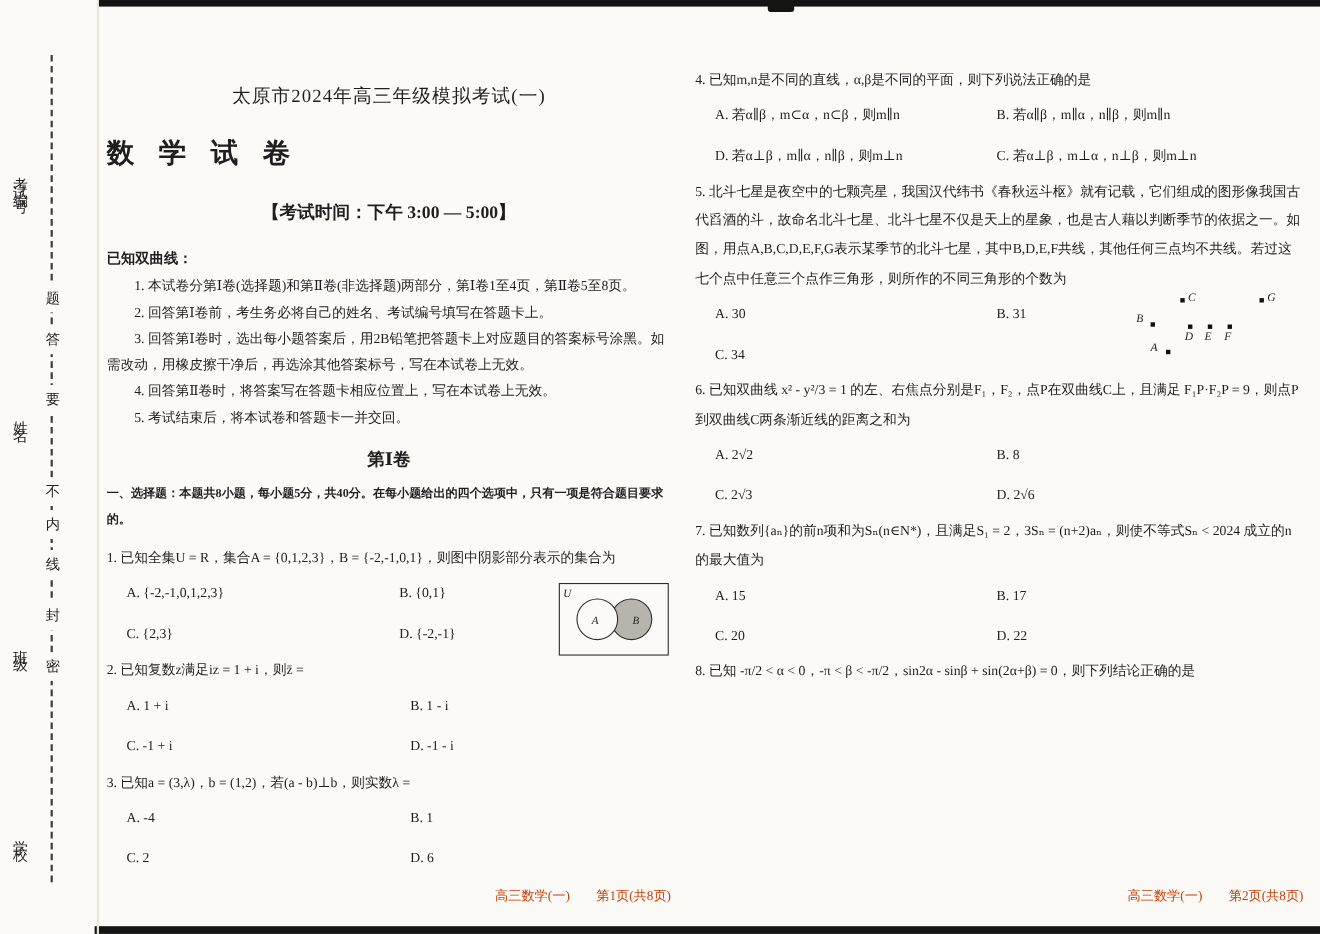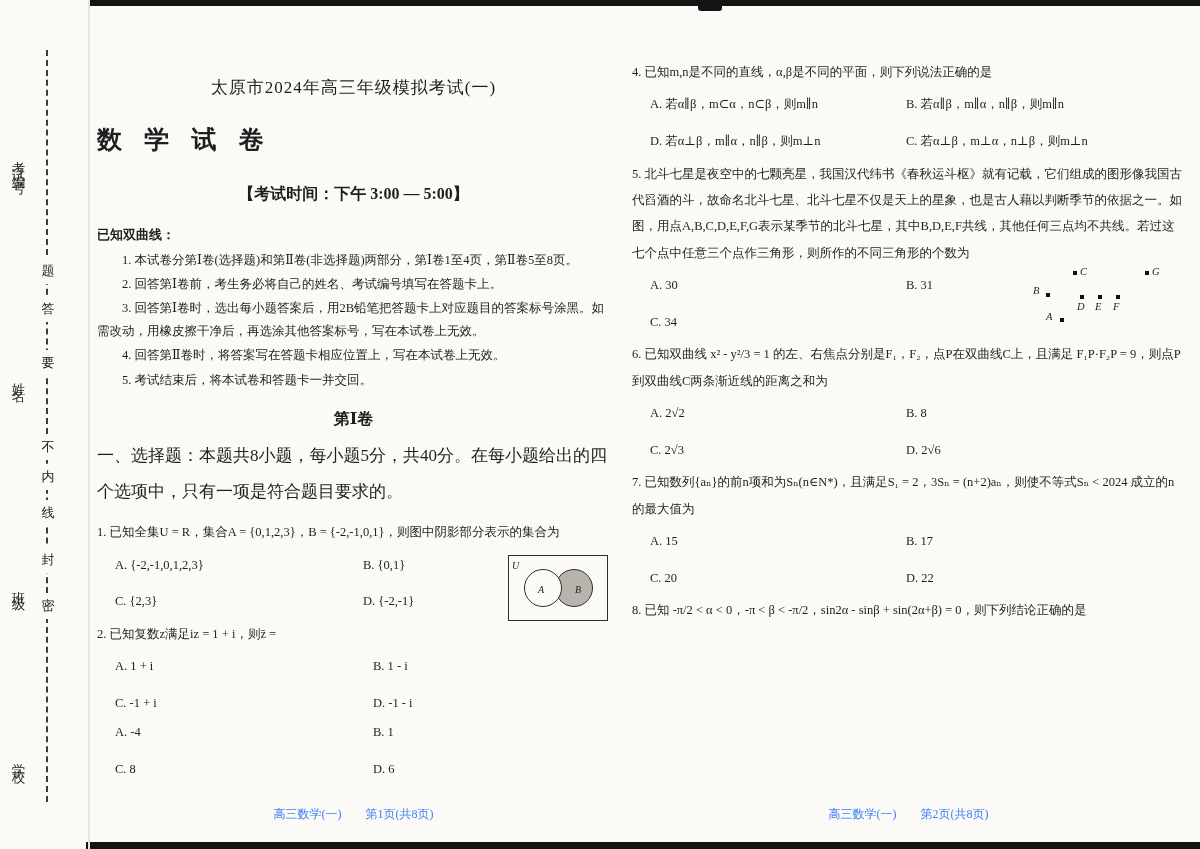--- a/index.html
+++ b/index.html
@@ -30,21 +30,21 @@
   .page { position:absolute; font-size:12.5px; line-height:1.9; }
   .page1 { left:97px;  top:72px; width:513px; }
   .page2 { left:632px; top:49px; width:553px; }
 
   .title   { font-size:17px; font-weight:400; text-align:center; letter-spacing:1px; }
   .subject { font-size:25px; font-weight:700; text-align:left; letter-spacing:8px; margin-top:12px; }
   .time    { font-size:16px; font-weight:700; text-align:center; margin-top:15px; }
   .notes-title { font-weight:700; margin-top:14px; font-size:13px; }
   .note    { margin:1px 0; text-indent:2em; line-height:1.85; }
   .section { text-align:center; font-weight:700; font-size:16px; margin:12px 0 4px; }
-  .instruction { font-weight:400; line-height:2.1; font-size:17px; }
+  .instruction { font-weight:700; line-height:2.1; font-size:11px; }
 
   .question { margin-top:10px; position:relative; }
   .q-text   { line-height:2.1; }
   .opts { display:grid; padding-left:18px; margin-top:10px; row-gap:18px; line-height:1.5; }
   .page1 .opts { grid-template-columns:258px 1fr; }
   .page2 .opts { grid-template-columns:256px 1fr; }
   .opts1 { width:445px; grid-template-columns:248px 1fr !important; }
 
   
   .venn { position:absolute; right:2px; top:36px; width:98px; height:64px; border:1.5px solid #2e2e2e; background:#fbfaf6; }
@@ -60,21 +60,21 @@
   .sdot { position:absolute; width:4px; height:4px; background:#111; }
   .slab { position:absolute; font-size:10.5px; font-style:italic; line-height:1; }
   .st-c-d { left:40px;  top:6px;  } .st-c-l { left:47px;  top:2px;  }
   .st-g-d { left:112px; top:6px;  } .st-g-l { left:119px; top:2px;  }
   .st-b-d { left:13px;  top:28px; } .st-b-l { left:0px;   top:21px; }
   .st-d-d { left:47px;  top:30px; } .st-d-l { left:44px;  top:37px; }
   .st-e-d { left:65px;  top:30px; } .st-e-l { left:62px;  top:37px; }
   .st-f-d { left:83px;  top:30px; } .st-f-l { left:80px;  top:37px; }
   .st-a-d { left:27px;  top:53px; } .st-a-l { left:13px;  top:47px; }
 
-  .footer { position:absolute; top:806px; font-size:12px; text-align:center; color:#3b82f6; }
+  .footer { position:absolute; top:806px; font-size:12px; text-align:right; color:#c2410c; }
   .f1 { left:97px;  width:513px; }
   .f2 { left:632px; width:553px; }
 </style>
 </head>
 <body>
 
 <div class="edge-top"></div>
 <div class="edge-blob"></div>
 <div class="edge-bottom"></div>
 <div class="fold-line"></div>
@@ -131,24 +131,25 @@
     <div class="q-text">2. 已知复数z满足iz = 1 + i，则z̄ =</div>
     <div class="opts">
       <span>A. 1 + i</span>
       <span>B. 1 - i</span>
       <span>C. -1 + i</span>
       <span>D. -1 - i</span>
     </div>
   </div>
 
   <div class="question">
+    <div class="q-text">3. 已知a = (3,λ)，b = (1,2)，若(a - b)⊥b，则实数λ =</div>
     <div class="opts">
       <span>A. -4</span>
       <span>B. 1</span>
-      <span>C. 8</span>
+      <span>C. 2</span>
       <span>D. 6</span>
     </div>
   </div>
 </div>
 
 <div class="page page2">
 
   <div class="question">
     <div class="q-text">4. 已知m,n是不同的直线，α,β是不同的平面，则下列说法正确的是</div>
     <div class="opts">

